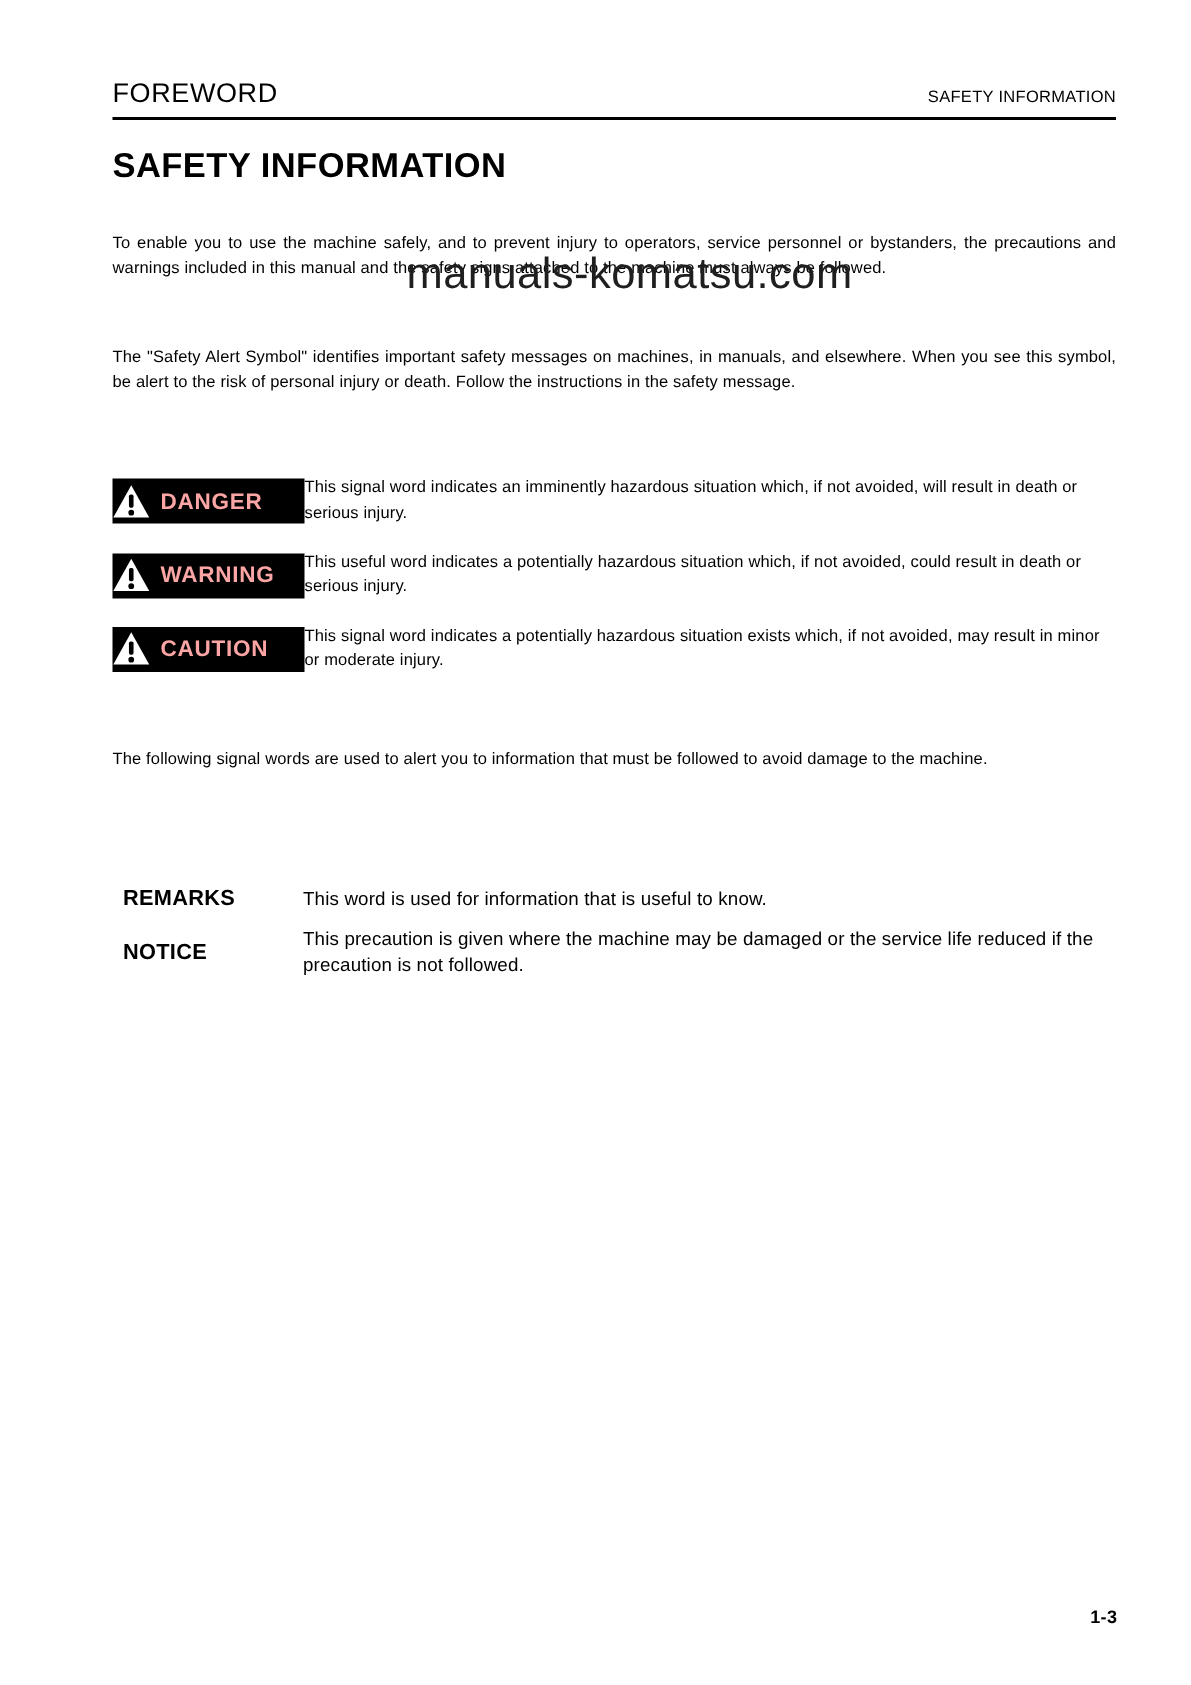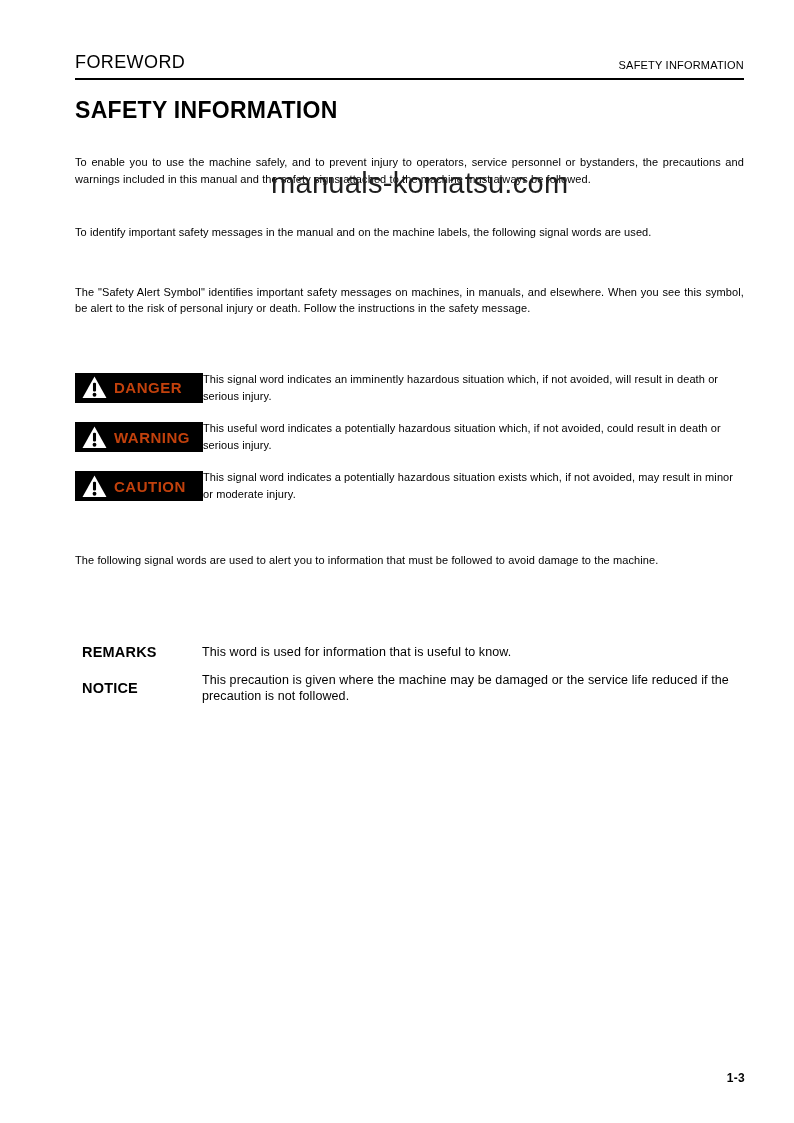--- a/index.html
+++ b/index.html
@@ -59,24 +59,23 @@
     pointer-events: none;
   }
 
   
   .signal-section { margin-top: 56px; }
   .signal-row { display: flex; align-items: flex-start; margin-bottom: 18px; }
   .signal-row:last-child { margin-bottom: 0; }
   .signal-box {
     width: 128px; height: 30px;
     background: #000;
-    color: #c2410c;
+    color: #fca5a5;
     display: flex;
     align-items: center;
-    padding-left: 7px;
     flex-shrink: 0;
   }
   .signal-box .tri { width: 25px; height: 23px; display: block; }
   .signal-label {
     font-weight: bold;
     font-size: 15px;
     letter-spacing: 0.5px;
     margin-left: 7px;
     white-space: nowrap;
   }
@@ -125,21 +124,20 @@
       <span class="hdr-left">FOREWORD</span>
       <span class="hdr-right">SAFETY INFORMATION</span>
     </div>
 
     <h1 class="page-title">SAFETY INFORMATION</h1>
 
     <p class="para para-intro">To enable you to use the machine safely, and to prevent injury to operators, service personnel or bystanders, the precautions and warnings included in this manual and the safety signs attached to the machine must always be followed.</p>
 
     <div class="watermark">manuals-komatsu.com</div>
 
-    <p class="para para-identify">To identify important safety messages in the manual and on the machine labels, the following signal words are used.</p>
 
     <p class="para para-alert">The "Safety Alert Symbol" identifies important safety messages on machines, in manuals, and elsewhere. When you see this symbol, be alert to the risk of personal injury or death. Follow the instructions in the safety message.</p>
 
     <div class="signal-section">
 
       <div class="signal-row">
         <div class="signal-box">
           <svg class="tri" viewBox="0 0 26 24">
             <polygon points="13,0.5 25.5,23 0.5,23" fill="#ffffff"></polygon>
             <rect x="11.4" y="7" width="3.2" height="9.2" rx="1.2" fill="#000000"></rect>

